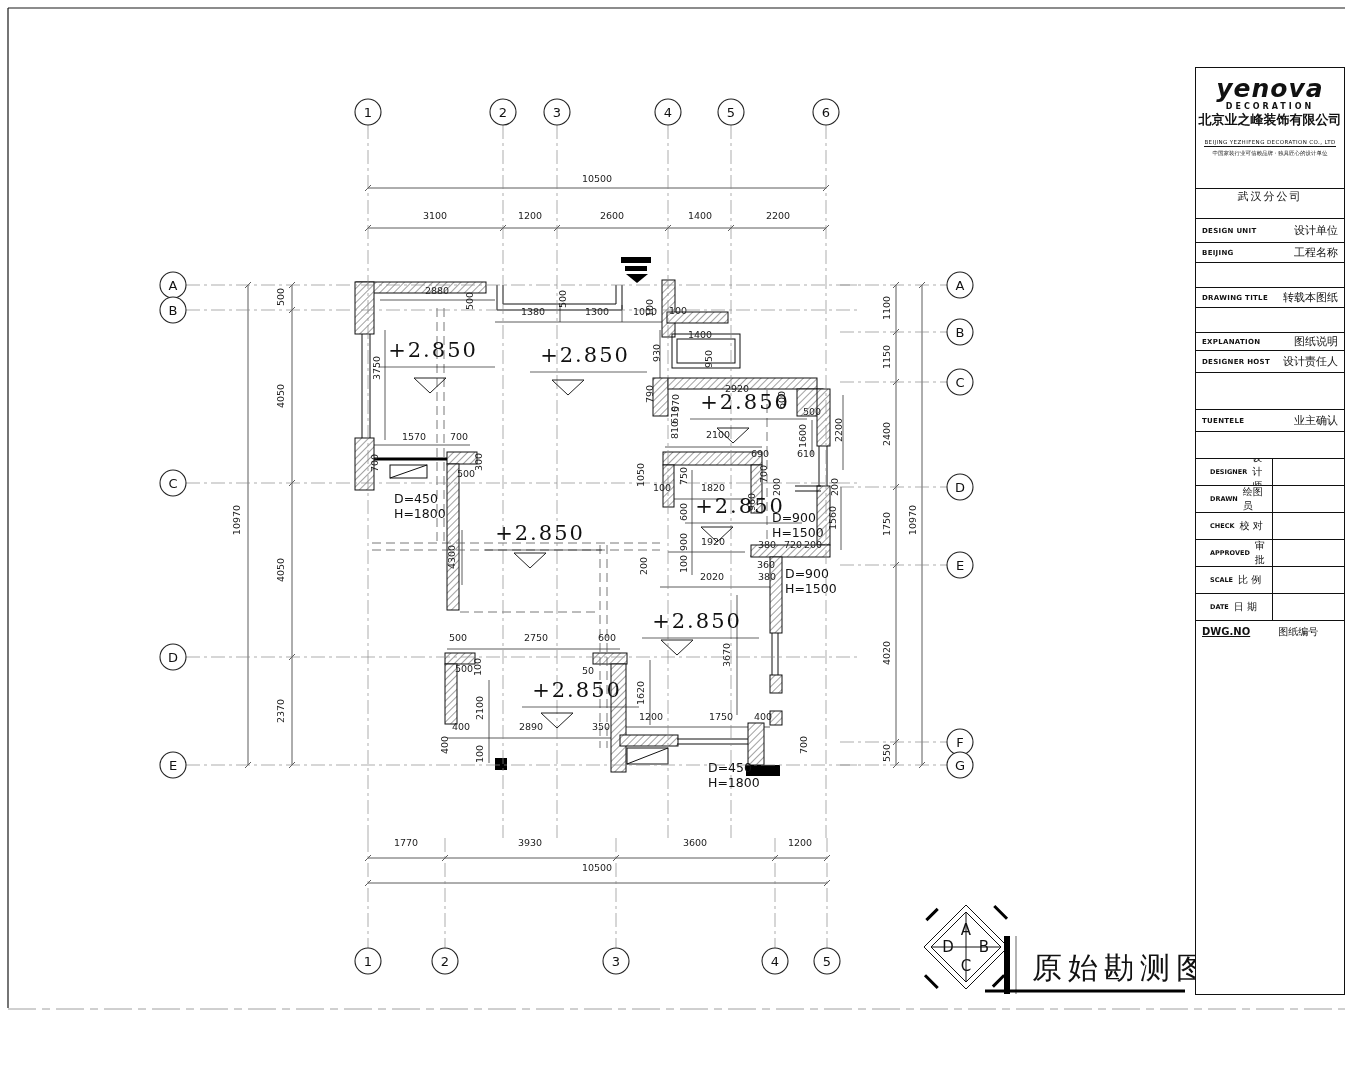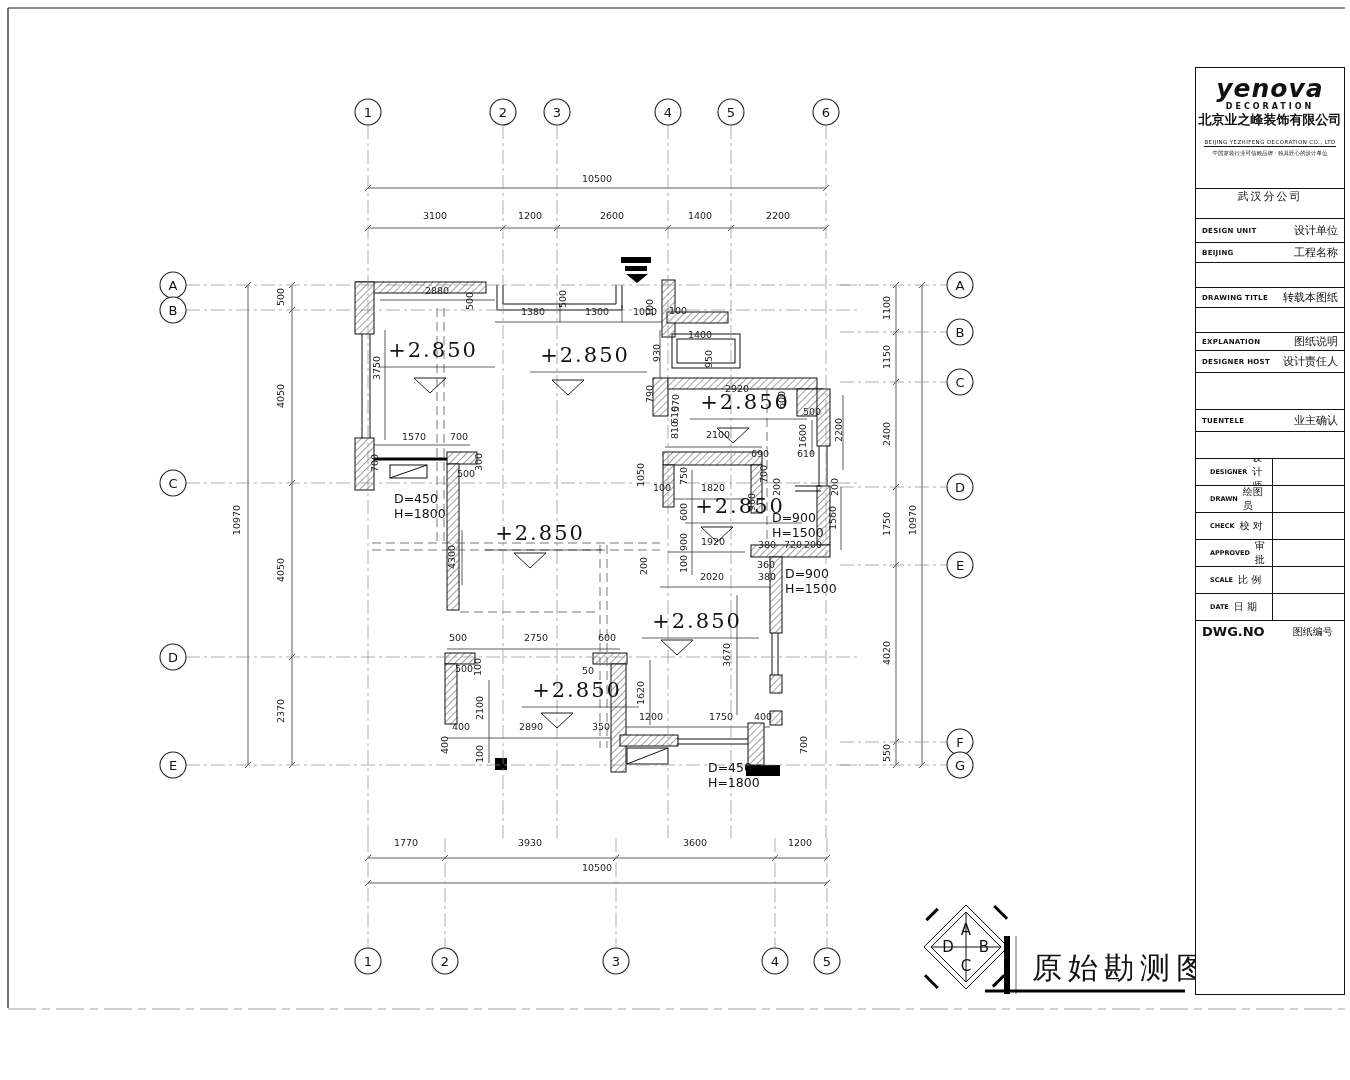--- a/index.html
+++ b/index.html
@@ -40,21 +40,21 @@
   .kv .k{font-size:7px;font-weight:700;letter-spacing:.3px;}
   .kv .v{font-size:11px;}
   .center-cell{text-align:center;padding-top:28px;font-size:10.5px;letter-spacing:1px;}
   .notes-cell{padding:14px 8px;font-size:7px;line-height:2.1;color:#111;}
   .rowsplit{display:flex;}
   .rowsplit .lcell{width:76px;display:flex;align-items:center;gap:5px;padding-left:5px;box-sizing:border-box;}
   .rowsplit .lcell .k{font-size:6.5px;font-weight:700;padding-left:9px;}
   .rowsplit .lcell .v{font-size:10px;}
   .rowsplit .rcell{flex:1;border-left:1px solid #111;}
   .dwg-cell{display:flex;align-items:center;gap:28px;padding-left:6px;}
-  .dwg-cell .k{font-size:13px;font-weight:700;}
+  .dwg-cell .k{font-size:10px;font-weight:700;text-decoration:underline;}
   .dwg-cell .v{font-size:10px;}
 </style>
 </head>
 <body>
 
 <div id="sheet">
 
   <svg id="plan" width="1350" height="1080" viewBox="0 0 1350 1080">
     <defs>
       <pattern id="hat" width="5" height="5" patternUnits="userSpaceOnUse" patternTransform="rotate(45)">

